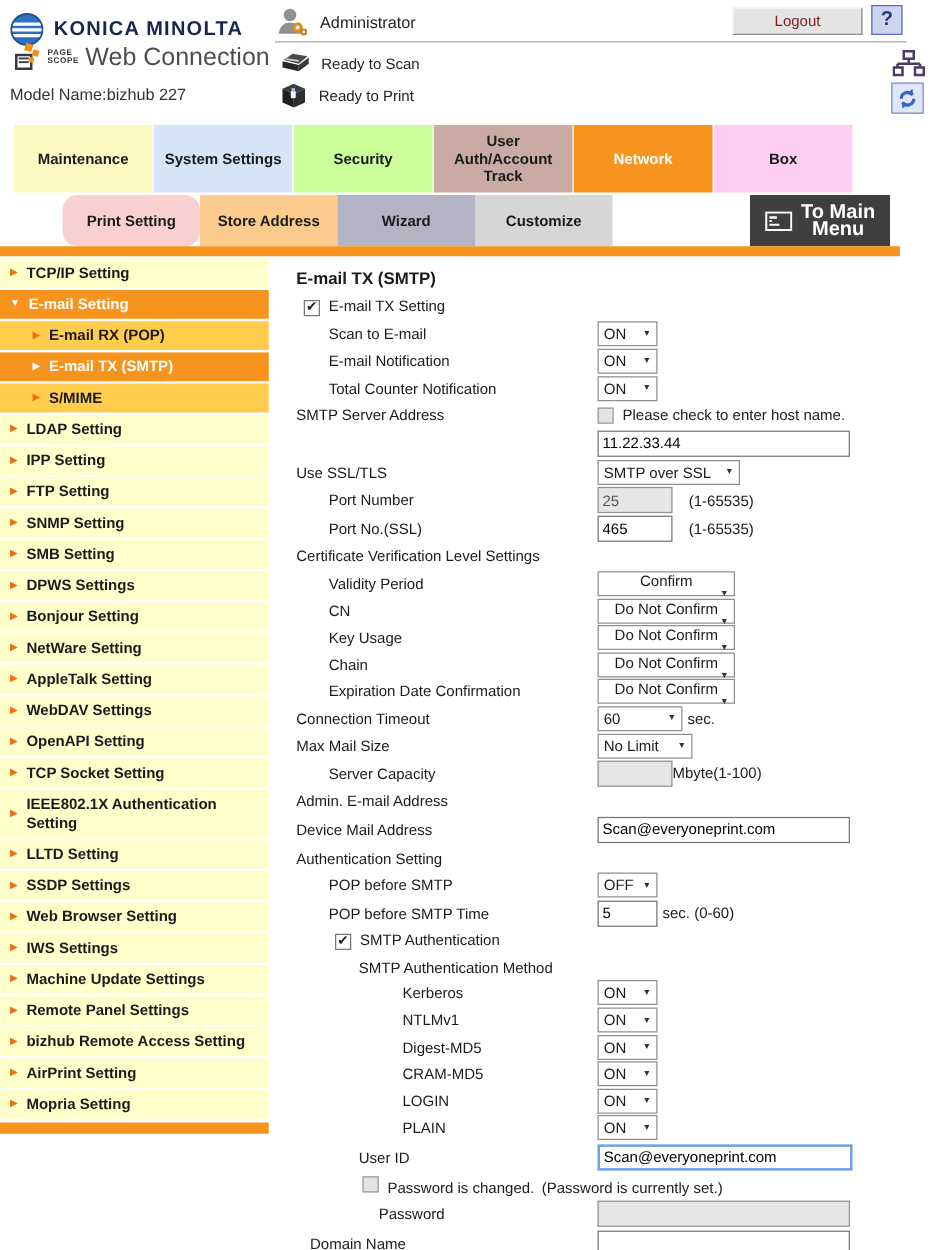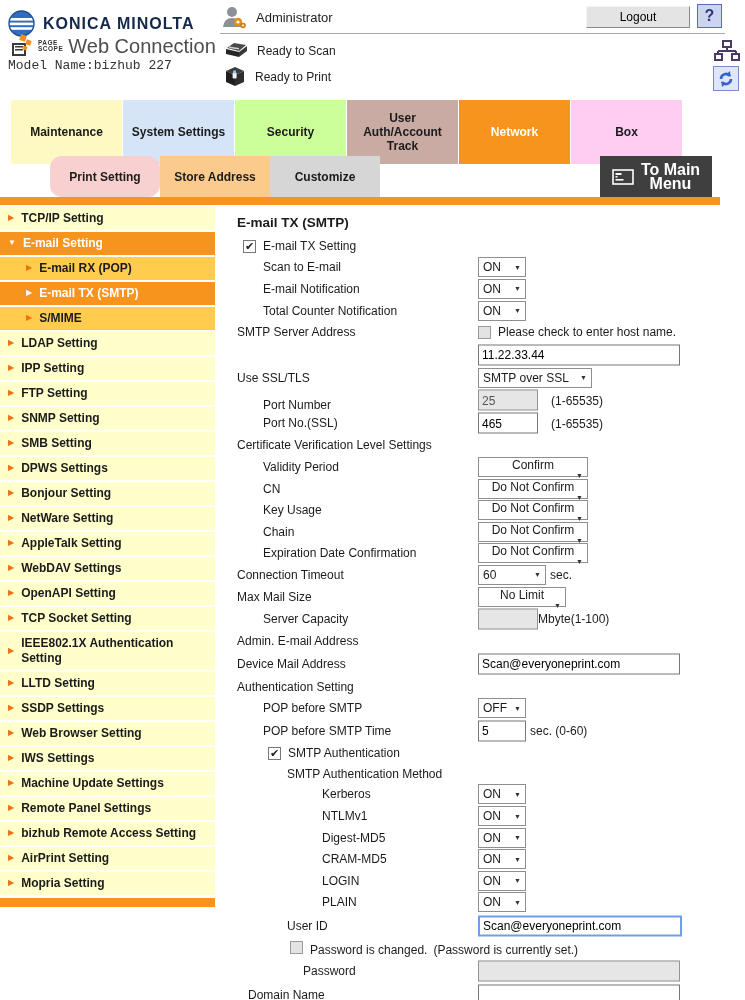--- a/index.html
+++ b/index.html
@@ -6,38 +6,38 @@
   html,body { width:745px; background:#fff; font-family:"Liberation Sans","DejaVu Sans",sans-serif; color:#1b1b1b; }
   body { position:relative; height:1000px; overflow:hidden; }
 
   
   .header { position:relative; height:99px; }
   .brand-row { position:absolute; left:8px; top:10px; display:flex; align-items:center; gap:8px; }
   .brand-text { font-size:16px; font-weight:bold; color:#15284b; letter-spacing:1px; }
   .ps-row { position:absolute; left:10px; top:34px; display:flex; align-items:center; gap:3px; }
   .ps-stack { font-size:6.5px; font-weight:bold; color:#333; line-height:6.5px; letter-spacing:.5px; }
   .product { font-size:20px; color:#4d4d4d; margin-left:2px; }
-  .model { position:absolute; left:8px; top:58px; font-size:13px; color:#333;font-family:Liberation Mono, monospace; }
+  .model { position:absolute; left:8px; top:68px; font-size:13px; color:#333; }
 
   .admin-row { position:absolute; left:222px; top:5px; display:flex; align-items:center; gap:10px; }
   .admin-name { font-size:13px; color:#222; }
   .hdr-line { position:absolute; left:220px; top:33px; width:505px; height:1px; background:#a9a9a9; }
   .status-row { position:absolute; left:224px; display:flex; align-items:center; gap:9px; font-size:12px; color:#222; }
   .logout-btn { position:absolute; left:586px; top:6px; width:104px; height:22px; background:#e4e4e4;
-    border:1px solid #8a8a8a; border-top-color:#f5f5f5; border-left-color:#f5f5f5; font-size:12px; color:#000000;
+    border:1px solid #8a8a8a; border-top-color:#f5f5f5; border-left-color:#f5f5f5; font-size:12px; color:#7f1d1d;
     text-align:center; line-height:20px; cursor:pointer; }
   .help-btn { position:absolute; left:697px; top:4px; width:25px; height:24px; background:#ccd4ef;
     border:1px solid #5a6bbf; color:#29387f; font-weight:bold; font-size:16px; text-align:center; line-height:22px; cursor:pointer; }
   .net-icn { position:absolute; left:714px; top:40px; }
   .refresh-btn { position:absolute; left:713px; top:66px; width:26px; height:25px; background:#dfe6f8; border:1px solid #7a8cc8;
     display:flex; align-items:center; justify-content:center; cursor:pointer; }
 
   
   .tabs1 { position:absolute; left:11px; top:100px; display:flex; }
-  .tab1 { width:111px; height:64px; margin-right:1px; display:flex; align-items:center; justify-content:center;
+  .tab1 { width:111px; height:54px; margin-right:1px; display:flex; align-items:center; justify-content:center;
     font-size:12px; font-weight:bold; text-align:center; white-space:pre-line; line-height:14px; cursor:pointer; }
   .t-maint { background:#fef9c3; } .t-sys { background:#d6e4f7; } .t-sec { background:#ccff99; }
   .t-user { background:#c9aba3; } .t-net { background:#f7941d; color:#fff; } .t-box { background:#ffccf2; }
   .tabs2 { position:absolute; left:50px; top:156px; display:flex; }
   .tab2 { width:110px; height:41px; display:flex; align-items:center; justify-content:center;
     font-size:12px; font-weight:bold; cursor:pointer; }
   .t-print { background:#f9d0d0;border-radius:12px; } .t-store { background:#fbcb8d; } .t-wiz { background:#b3b3c4; } .t-cust { background:#d6d6d6; }
   .to-main { position:absolute; left:600px; top:156px; width:112px; height:41px; background:#3f3f3f; color:#fff;
     display:flex; align-items:center; justify-content:center; gap:7px; font-size:16px; font-weight:bold;
     text-align:center; line-height:14px; white-space:pre-line; cursor:pointer; }
@@ -61,21 +61,21 @@
   .row { position:relative; min-height:21.6px; display:flex; align-items:center; font-size:12px; }
   .lbl { white-space:nowrap; }
   .ind1 { padding-left:26px; } .ind2 { padding-left:50px; } .ind3 { padding-left:85px; }
   .indPw { padding-left:66px; } .indDm { padding-left:11px; } .indCk { padding-left:6px; } .indCk2 { padding-left:31px; } .indCk3 { padding-left:53px; }
   .ctrl { position:absolute; left:241px; top:50%; transform:translateY(-50%); display:flex; align-items:center; gap:7px; }
 
   
   .sel { height:20px; border:1px solid #8f8f8f; background:#fff; display:flex; align-items:center;
     padding:0 4px; font-size:12px; cursor:pointer; }
   .sel .arr { margin-left:auto; font-size:7px; color:#333; padding-left:6px; }
-  .w-on { width:48px; } .w-ssl { width:114px; } .w-conf { width:110px;flex-direction:column; } .w-60 { width:68px; } .w-nolimit { width:88px;flex-direction:column; }
+  .w-on { width:48px; } .w-ssl { width:114px; } .w-conf { width:110px;flex-direction:column; } .w-60 { width:68px; } .w-nolimit { width:76px; }
   .txt { height:21px; border:1px solid #767676; background:#fff; font-size:12px; padding:0 3px;
     font-family:"Liberation Sans","DejaVu Sans",sans-serif; }
   .w-big { width:202px; } .w-port { width:60px; } .w-small { width:48px; }
   .txt:disabled, .txt.dis { background:#e6e6e6; border-color:#949494; color:#555; }
   .txt.focus { border:2px solid #6ca0e8; width:204px; }
   .ck { width:13px; height:13px; flex:none; border:1px solid #777; background:#fdfdfd; display:inline-flex;
     align-items:center; justify-content:center; font-size:11px; line-height:11px; color:#222; cursor:pointer; }
   .ck.gray { background:#e3e3e3; border-color:#9a9a9a; }
   .ck .mark { display:none; }
   .ck.on .mark { display:block; }
@@ -175,20 +175,21 @@
   <div class="tab1 t-sec">Security</div>
   <div class="tab1 t-user">User
 Auth/Account
 Track</div>
   <div class="tab1 t-net">Network</div>
   <div class="tab1 t-box">Box</div>
 </div>
 <div class="tabs2">
   <div class="tab2 t-print">Print Setting</div>
   <div class="tab2 t-store">Store Address</div>
+  <div class="tab2 t-wiz">Wizard</div>
   <div class="tab2 t-cust">Customize</div>
 </div>
 <div class="to-main">
   <svg width="22" height="16" viewBox="0 0 22 16">
     <rect x="1" y="1" width="20" height="14" fill="none" stroke="#fff" stroke-width="1.6"></rect>
     <rect x="3.5" y="4" width="6" height="2" fill="#fff"></rect>
     <rect x="3.5" y="10" width="8" height="1.6" fill="#fff"></rect>
     <rect x="3.5" y="7" width="2" height="1.6" fill="#fff"></rect>
   </svg>
   <span>To Main
@@ -358,21 +359,21 @@
     </div>
     <div class="row">
         <span class="lbl">Use SSL/TLS</span>
       <span class="ctrl">
           <span class="sel w-ssl">
             <span>SMTP over SSL</span>
             <span class="arr">▼</span>
           </span>
         </span>
     </div>
-    <div class="row" style="min-height:23px;align-items:flex-end;">
+    <div class="row" style="min-height:23px;">
         <span class="lbl ind1">Port Number</span>
       <span class="ctrl">
           <input class="txt w-port dis" disabled="" value="25" style="">
           <span class="suffix gap2">(1-65535)</span>
         </span>
     </div>
     <div class="row" style="min-height:23px;">
         <span class="lbl ind1">Port No.(SSL)</span>
       <span class="ctrl">
           <input class="txt w-port" value="465" style="">

